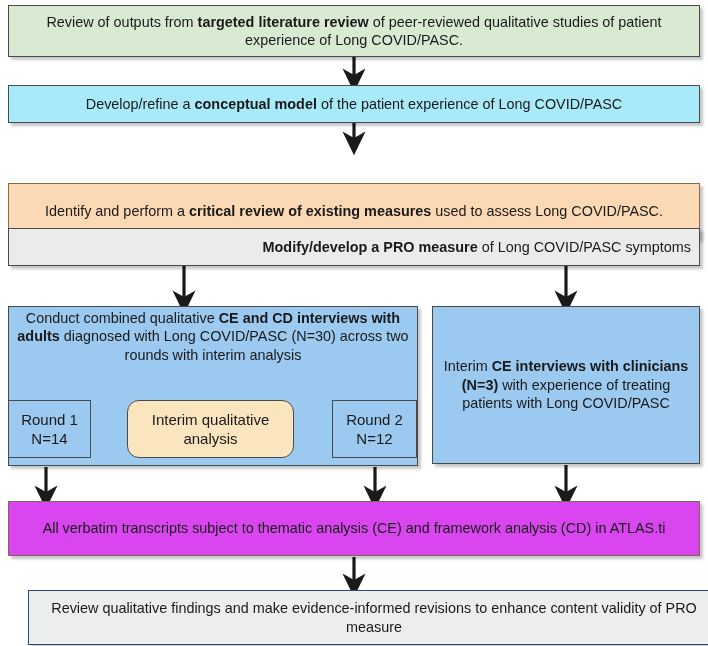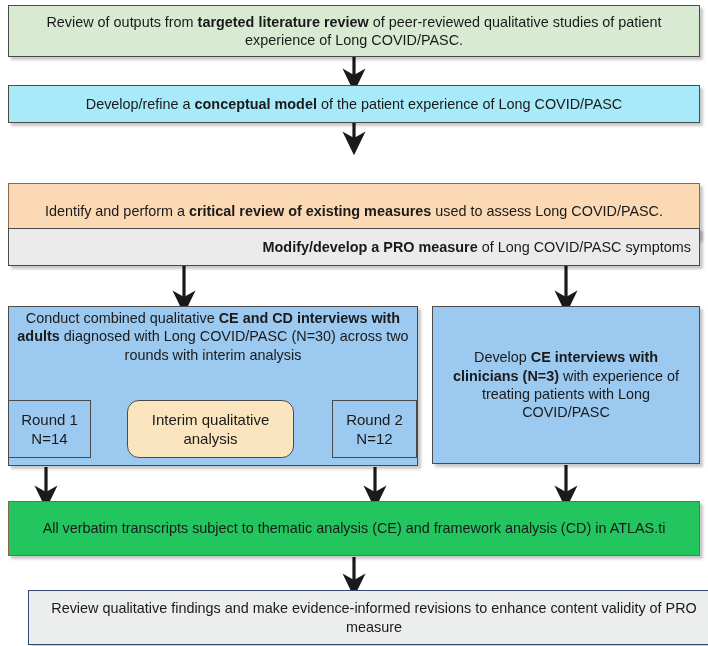--- a/index.html
+++ b/index.html
@@ -33,21 +33,21 @@
     box-shadow: 2.5px 2.5px 2.5px rgba(0,0,0,0.22);
   }
   .box .txt { display: block; width: 100%; }
   b { font-weight: bold; }
 
   .c-green  { background: #d9ead3; }
   .c-cyan   { background: #a8eaf9; }
   .c-orange { background: #fbd9b4; border-color: #8a6a46; }
   .c-gray   { background: #ebebeb; }
   .c-blue   { background: #9cc9f0; }
-  .c-cream  { background: #22c55e; border-color: #7a6a4a; }
+  .c-cream  { background: #d946ef; border-color: #7a6a4a; }
   .c-graybt { background: #eceded; border-color: #2f4a6e; }
 
   .sub {
     position: absolute;
     box-sizing: border-box;
     border: 1.6px solid #4a4a4a;
     display: flex;
     align-items: center;
     justify-content: center;
     text-align: center;
@@ -138,21 +138,21 @@
   </div>
 
   <div class="sub sub-blue" style="left:332px; top:400px; width:85px; height:58px;">
     <span>
       <span>Round 2</span><br>
       <span>N=12</span>
     </span>
   </div>
 
   <div class="box c-blue" style="left:432px; top:306px; width:268px; height:158px;">
-    <span class="txt"><span>Develop </span><b>CE interviews with clinicians  (N=3)</b><span> with experience of treating patients with Long COVID/PASC</span></span>
+    <span class="txt"><span>Interim </span><b>CE interviews with clinicians  (N=3)</b><span> with experience of treating patients with Long COVID/PASC</span></span>
   </div>
 
   <div class="box c-cream" style="left:8px; top:501px; width:692px; height:55px;">
     <span class="txt"><span>All verbatim transcripts subject to thematic analysis (CE) and framework analysis (CD) in ATLAS.ti</span></span>
   </div>
 
   <div class="box c-graybt" style="left:8px; top:590px; width:692px; height:55px;margin-left:20px;">
     <span class="txt"><span>Review qualitative findings and make evidence-informed revisions to enhance content validity of PRO measure</span></span>
   </div>
 

